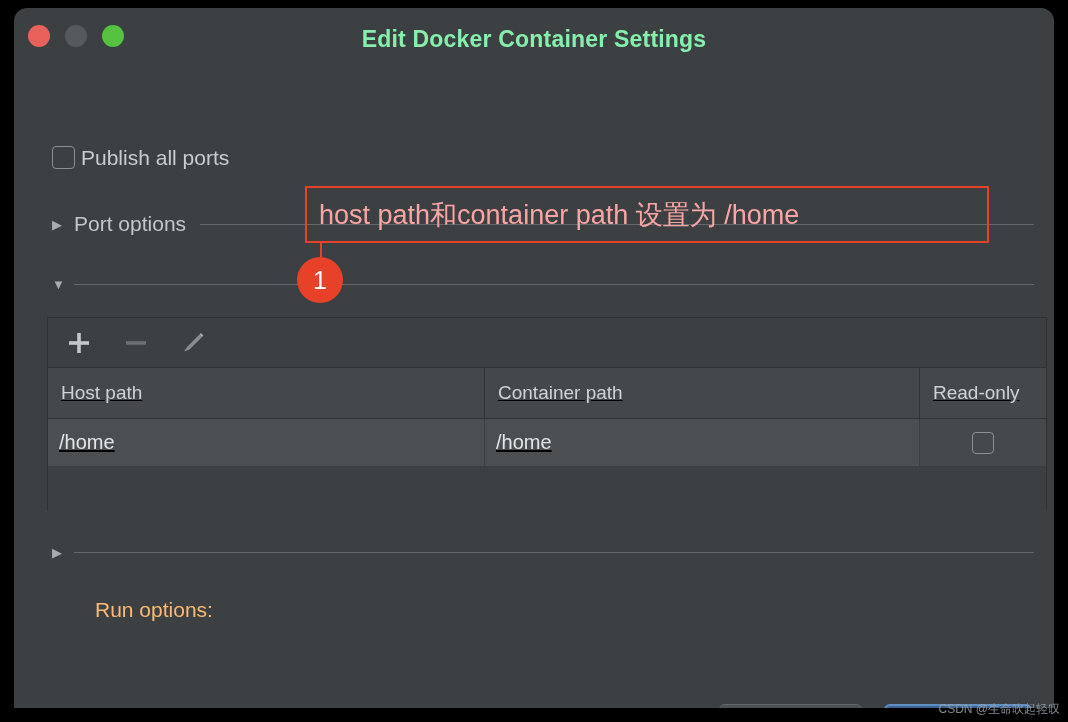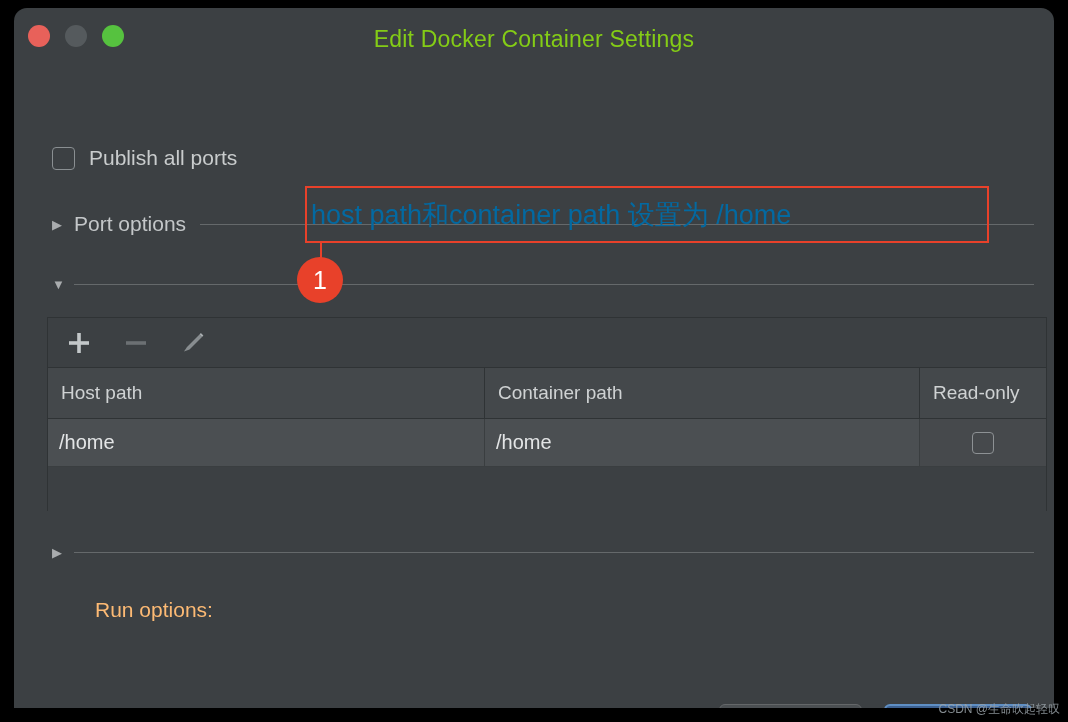--- a/index.html
+++ b/index.html
@@ -53,40 +53,40 @@
   .light.close  { background: #e8615a; }
   .light.min    { background: #555a5d; }
   .light.max    { background: #56c23f; }
 
   .title {
     position: absolute;
     left: 0;
     right: 0;
     top: 18px;
     text-align: center;
-    color: #84cc16;
+    color: #86efac;
     font-size: 23px;
-    font-weight: normal;
+    font-weight: bold;
     letter-spacing: .2px;
   }
 
   
   .content {
     position: relative;
     padding: 0 18px;
   }
 
   
   .row-publish {
     position: absolute;
     left: 38px;
     top: 78px;
     display: flex;
-    align-items: flex-end;
-    gap: 14px;
+    align-items: flex-start;
+    gap: 6px;
   }
   .cbox {
     width: 23px;
     height: 23px;
     border: 1.6px solid #8a8f92;
     border-radius: 4px;
     background: transparent;
     box-sizing: border-box;
   }
   .label-publish {
@@ -131,20 +131,21 @@
   
   .table-panel {
     position: absolute;
     left: 33px;
     top: 249px;
     width: 1000px;
     height: 194px;
     border: 1px solid #2f3335;
     box-sizing: border-box;
     background: #3c4043;
+    text-decoration: underline;
   }
   .tbar {
     height: 49px;
     display: flex;
     align-items: center;
     padding-left: 16px;
     gap: 27px;
     border-bottom: 1px solid #2f3335;
     background: #3c4043;
   }
@@ -288,23 +289,23 @@
     width: 684px;
     height: 57px;
     border: 2px solid #e8412a;
     box-sizing: border-box;
     display: flex;
     align-items: center;
     background: transparent;
     z-index: 6;
   }
   .anno-text {
-    color: #0369a1;
+    color: #fca5a5;
     font-size: 27px;
-    padding-left: 4px;
+    padding-left: 12px;
     white-space: nowrap;
   }
   .anno-line {
     position: absolute;
     left: 320px;
     top: 243px;
     width: 2px;
     height: 26px;
     background: #e8412a;
     z-index: 6;

